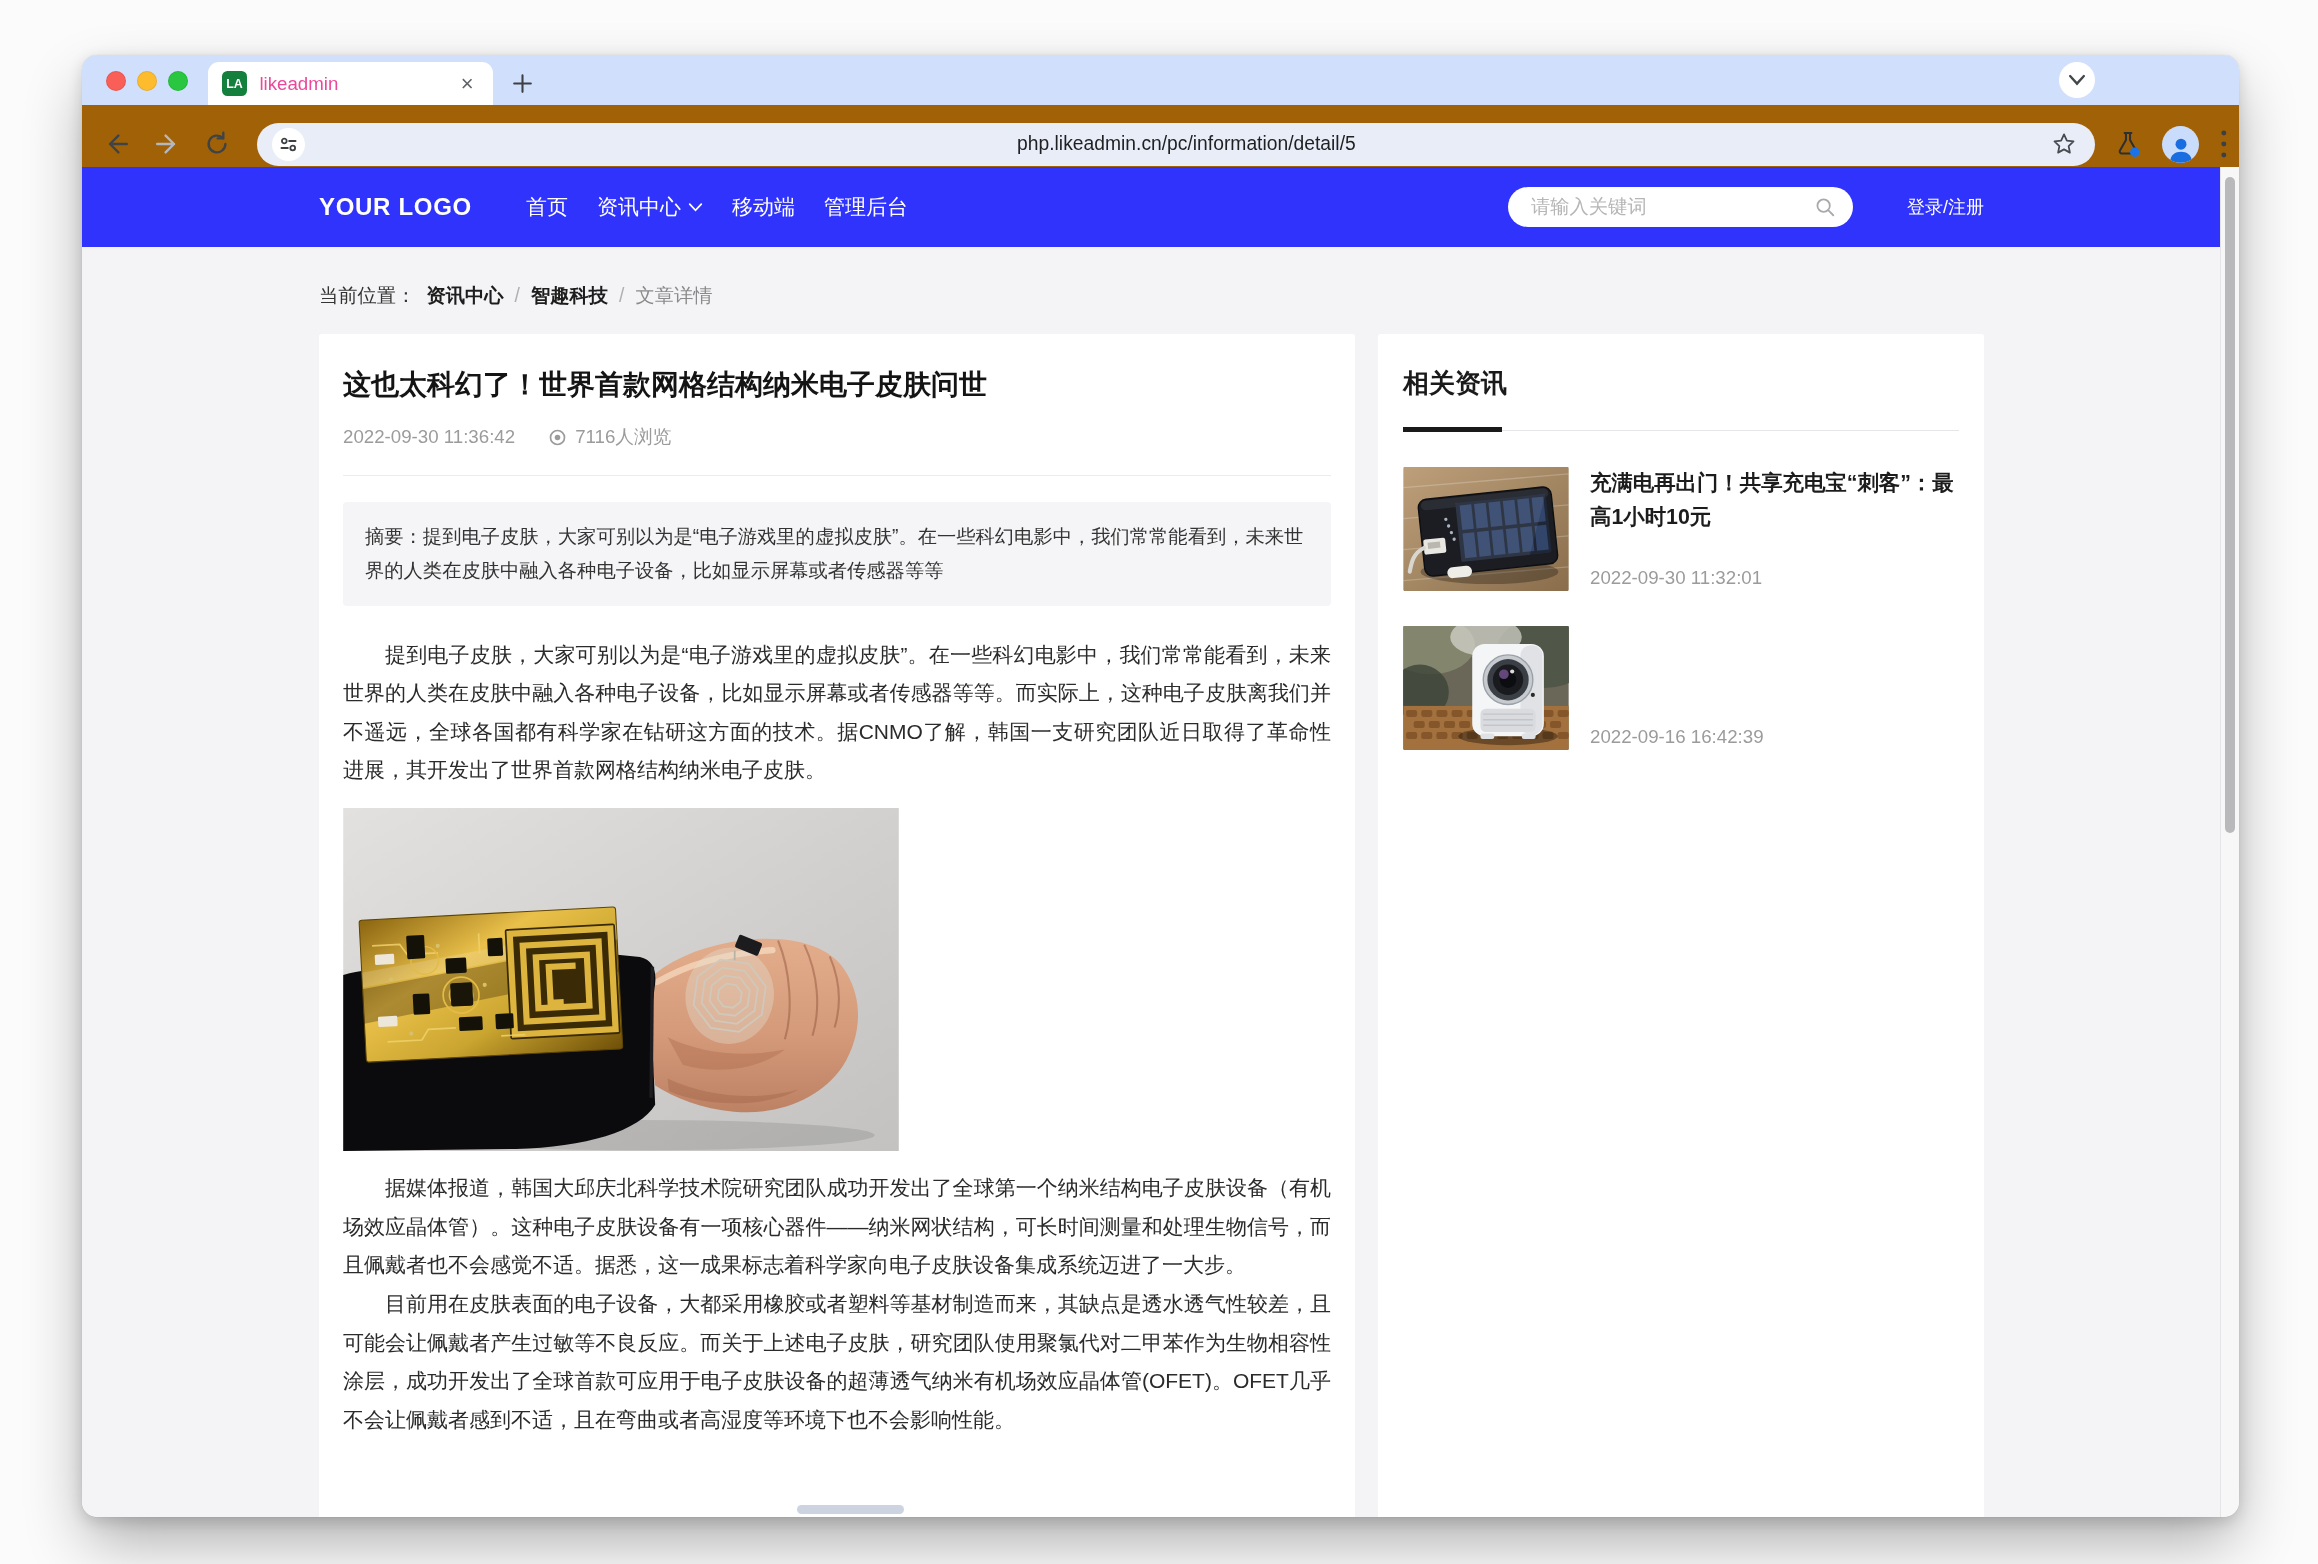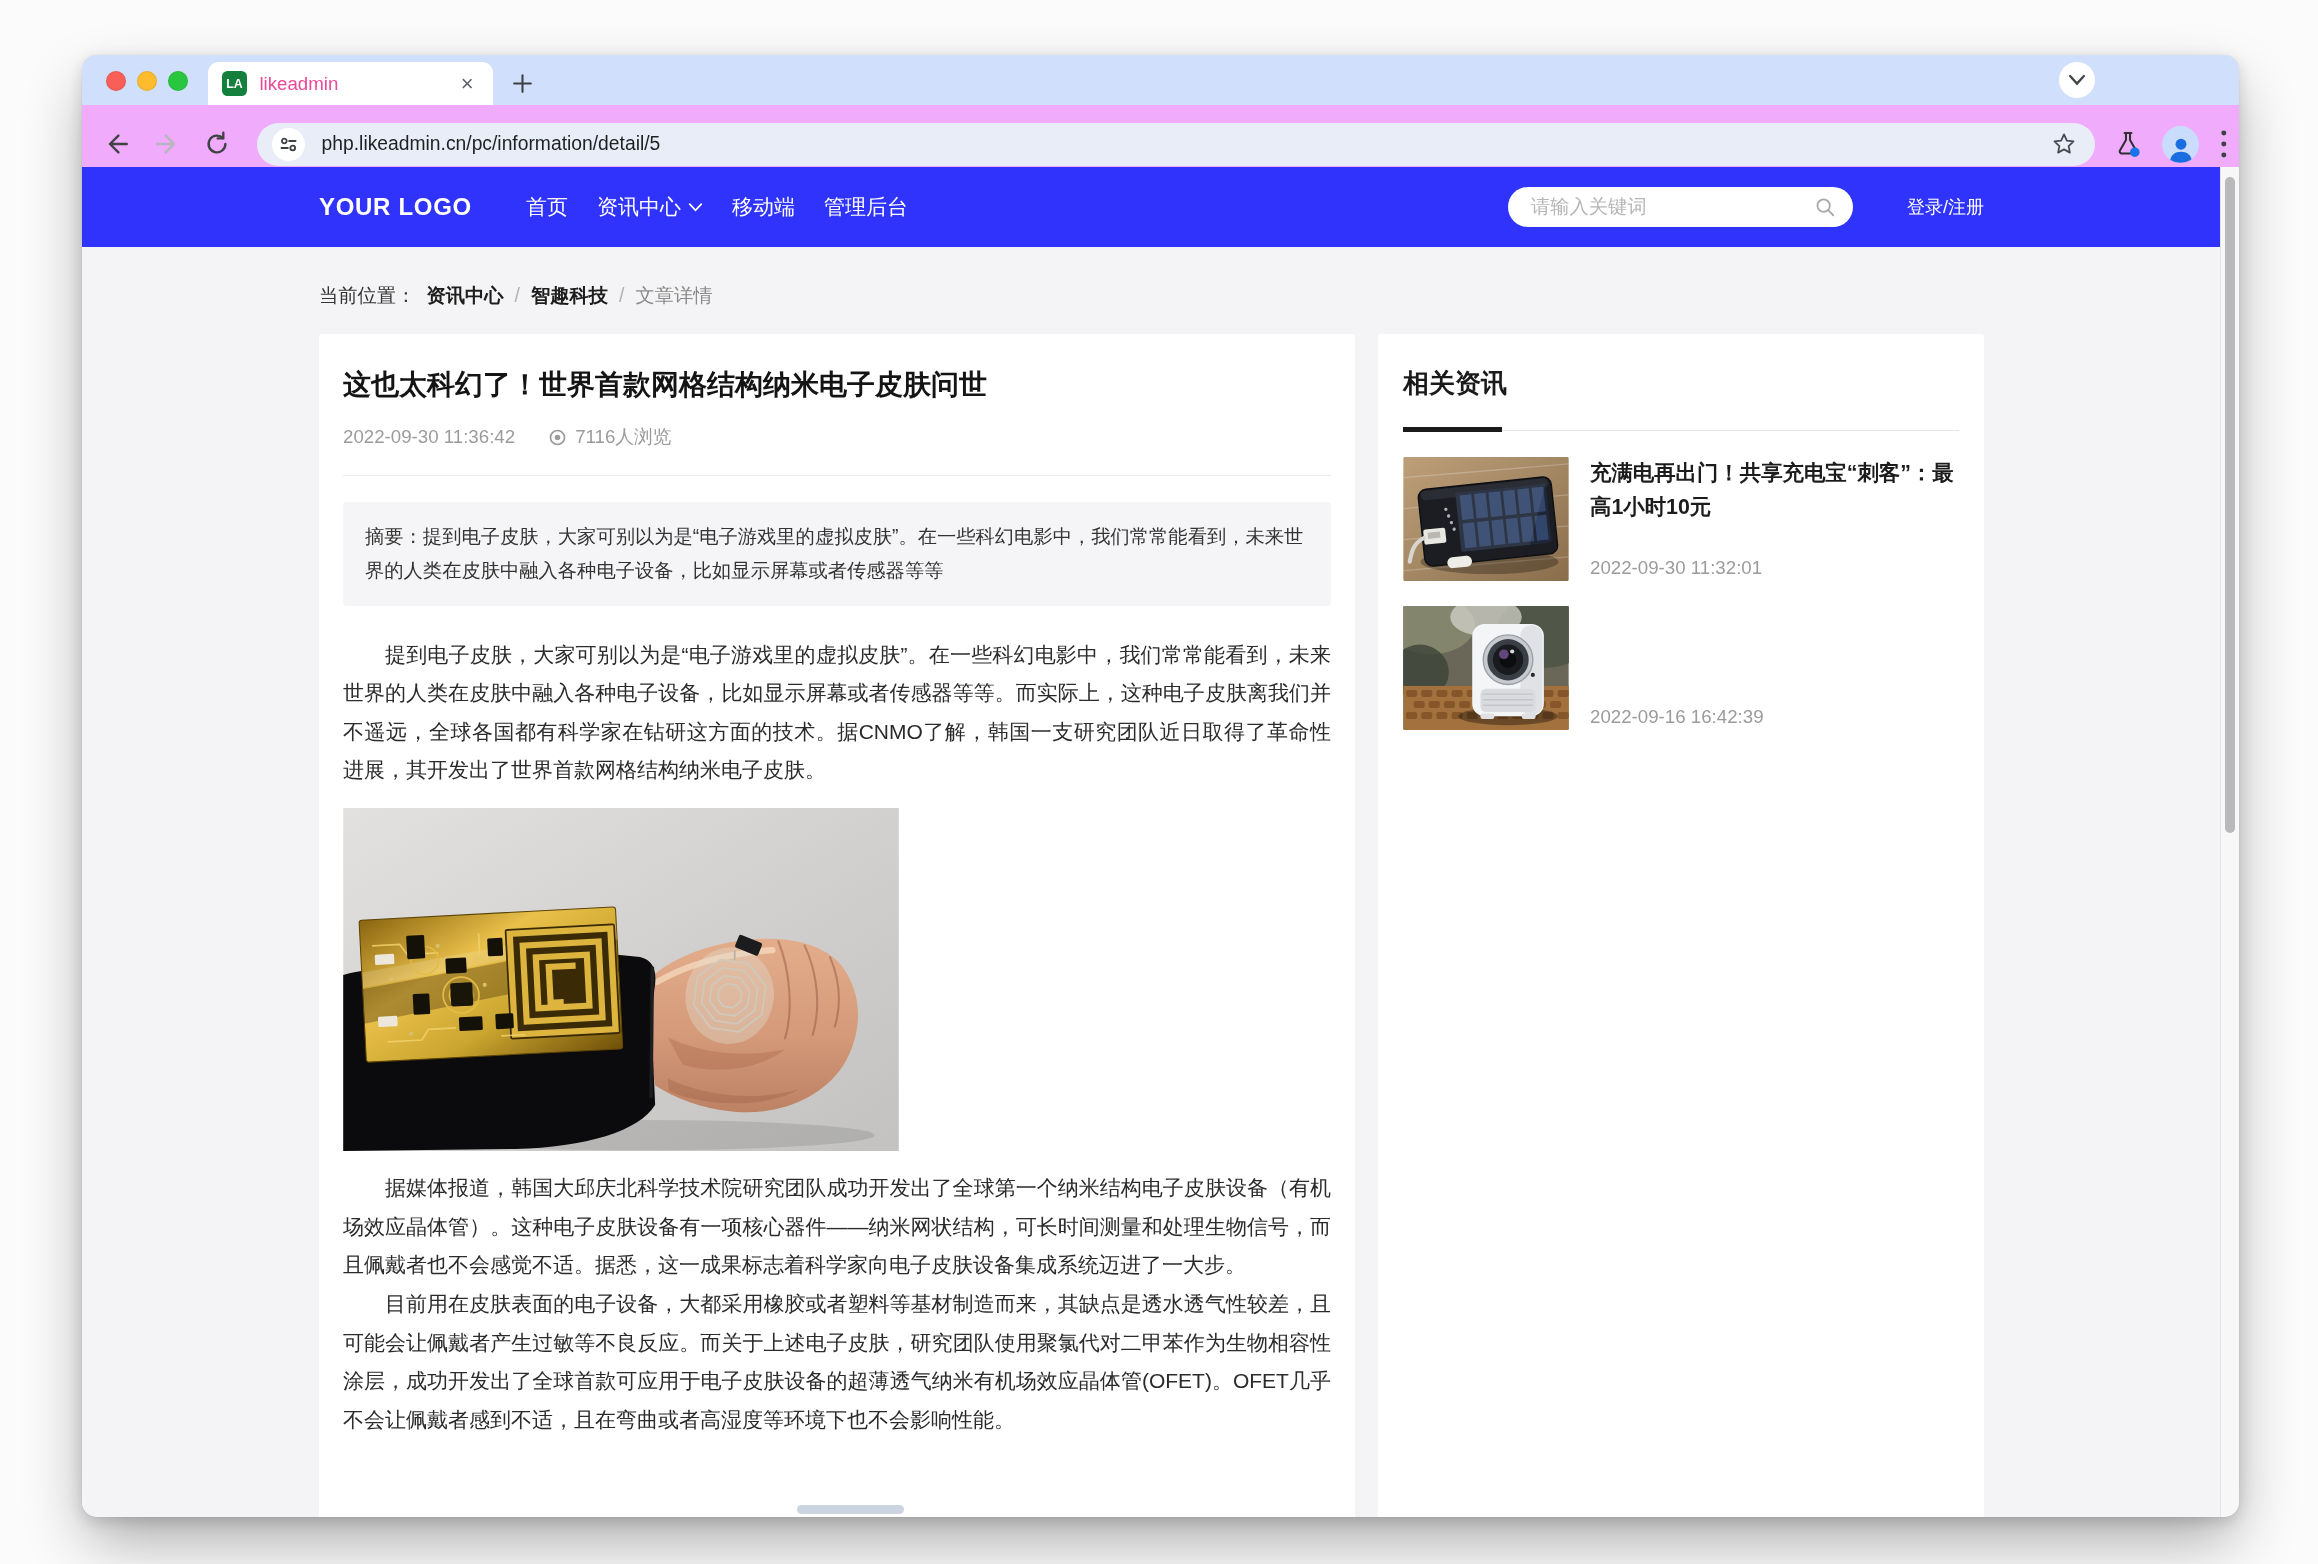--- a/index.html
+++ b/index.html
@@ -26,21 +26,21 @@
     border-radius:11px 11px 0 0;display:flex;align-items:center;padding:0 14px;box-sizing:border-box;
   }
   .favicon{width:25px;height:25px;border-radius:5.5px;background:#15803d;color:#fff;
     display:flex;align-items:center;justify-content:center;font-size:12.4px;font-weight:700;flex-shrink:0;}
   .tab-title{margin-left:12.4px;font-size:18.7px;color:#ec4899;flex:1;white-space:nowrap;overflow:hidden;}
   .tab-close{width:23.5px;height:23.5px;display:flex;align-items:center;justify-content:center;color:#5f6368;
     font-size:22px;line-height:1;border-radius:50%;}
   .newtab-btn{position:absolute;left:426px;top:14px;width:29px;height:29px;display:flex;align-items:center;justify-content:center;}
   .tabsearch-btn{position:absolute;right:144px;top:7px;width:36px;height:36px;border-radius:50%;background:#fff;
     display:flex;align-items:center;justify-content:center;}
-  .toolbar{position:absolute;top:50px;left:0;right:0;height:78px;background:#f0abfc;display:flex;align-items:center;}
+  .toolbar{position:absolute;top:50px;left:0;right:0;height:78px;background:#a16207;display:flex;align-items:center;text-align:center;}
   .navbtn{width:39px;height:39px;display:flex;align-items:center;justify-content:center;border-radius:50%;flex-shrink:0;}
   .navbtn.back{margin-left:15px;}
   .navbtn.fwd{margin-left:11px;}
   .navbtn.reload{margin-left:11px;}
   .omnibox{
     margin-left:21px;height:43px;width:1838px;background:#e9edf7;border-radius:21.4px;
     display:flex;align-items:center;padding:0 15px;box-sizing:border-box;
   }
   .siteinfo{width:33px;height:33px;border-radius:50%;background:#fff;display:flex;align-items:center;justify-content:center;flex-shrink:0;}
   .url{margin-left:16.6px;font-size:19.3px;color:#1f2022;flex:1;white-space:nowrap;overflow:hidden;}
@@ -75,21 +75,21 @@
   .a-summary{margin-top:26px;background:#f5f5f7;border-radius:4.1px;padding:18px 22px;font-size:19.3px;color:#333;line-height:1.75;}
   .a-body{margin-top:30px;font-size:21px;color:#2b2b2b;line-height:1.84;text-align:justify;}
   .a-body p{margin:0;text-indent:2em;}
   .a-figure{margin:18px 0;width:556px;height:343px;}
   .a-figure svg{display:block;}
   .side-card{width:606px;min-height:1216px;padding:32px 25px;box-sizing:border-box;}
   .s-title{font-size:26px;font-weight:700;color:#1a1a1a;}
   .s-rule{position:relative;height:4.8px;margin-top:26px;}
   .s-rule .grayline{position:absolute;left:0;right:0;bottom:0.7px;height:1.4px;background:#e6e6e8;}
   .s-rule .blackbar{position:absolute;left:0;bottom:0;width:99px;height:4.8px;background:#1a1a1a;}
-  .s-item{display:flex;gap:21px;margin-top:25px;}
+  .s-item{display:flex;gap:21px;margin-top:35px;}
   .s-thumb{width:166px;height:124px;flex-shrink:0;overflow:hidden;border-radius:1.4px;}
   .s-col{flex:1;display:flex;flex-direction:column;min-height:124px;}
   .s-item-title{font-size:21.4px;font-weight:700;color:#1c1c1c;line-height:1.58;}
   .s-item-date{margin-top:auto;font-size:18.7px;color:#9b9b9b;padding-bottom:1.4px;}
   
   .scroll-strip{position:absolute;top:112px;right:0;width:18px;bottom:0;background:#f7f7f8;border-left:0.7px solid #e4e4e6;}
   .vthumb{position:absolute;top:9.7px;left:3.5px;width:10.4px;height:656px;border-radius:5.5px;background:#b9b9bc;}
   .hthumb{position:absolute;left:715px;bottom:3.5px;width:107px;height:9px;border-radius:4.8px;background:#ccd4e2;}
   svg{display:block;}
 </style>

